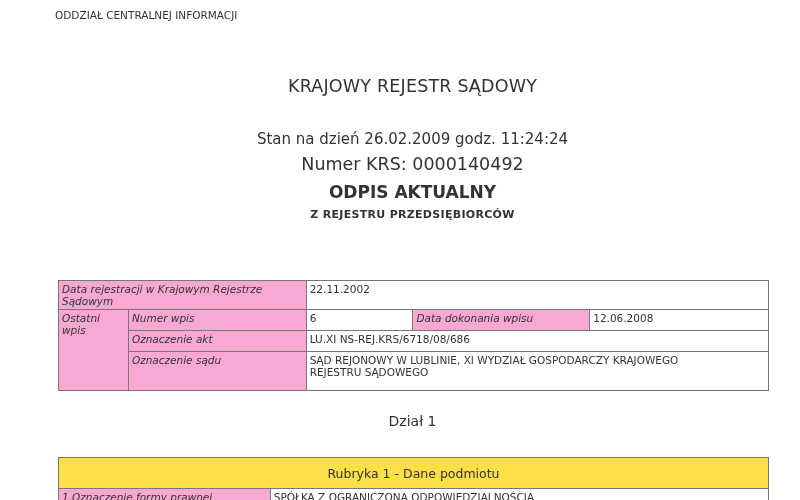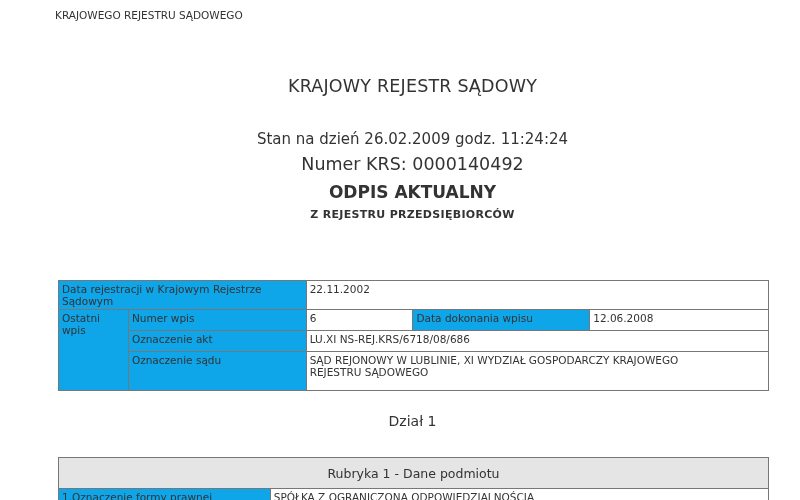--- a/index.html
+++ b/index.html
@@ -23,36 +23,36 @@
   .t-odpis { top: 182px; font-size: 17px; font-weight: bold; color: #333; }
   .t-rej { top: 208px; font-size: 11px; font-weight: bold; color: #333; letter-spacing: 0.3px; }
 
   table.reg {
     position: absolute; left: 58px; top: 280px; width: 711px;
     border-collapse: collapse; font-size: 10.5px; color: #333;
   }
   table.reg td {
     border: 1px solid #777; padding: 2px 3px; vertical-align: top; height: 16px;
   }
-  .shade { background: #0ea5e9; }
+  .shade { background: #f9a8d4; font-style: italic; }
 
   .dzial { position: absolute; top: 413px; left: 0; width: 825px; text-align: center; font-size: 14px; color: #333; }
 
   table.rub {
     position: absolute; left: 58px; top: 457px; width: 711px;
     border-collapse: collapse; font-size: 10.5px; color: #333;
   }
   table.rub td { border: 1px solid #777; padding: 2px 3px; vertical-align: top; }
-  table.rub td.rubhead { text-align: center; font-size: 12.5px; height: 20px; padding-top: 8px; background: #e5e5e5; margin-top: 34px; }
+  table.rub td.rubhead { text-align: center; font-size: 12.5px; height: 20px; padding-top: 8px; background: #fde047; margin-top: 34px; }
 </style>
 </head>
 <body>
 
 <div class="addr">
-  <div>KRAJOWEGO REJESTRU SĄDOWEGO</div>
+  <div>ODDZIAŁ CENTRALNEJ INFORMACJI</div>
 </div>
 
 <div class="center t-main">KRAJOWY REJESTR SĄDOWY</div>
 <div class="center t-stan">Stan na dzień 26.02.2009 godz. 11:24:24</div>
 <div class="center t-krs"><span>Numer KRS: </span><b>0000140492</b></div>
 <div class="center t-odpis">ODPIS AKTUALNY</div>
 <div class="center t-rej">Z REJESTRU PRZEDSIĘBIORCÓW</div>
 
 <table class="reg">
   <colgroup>

